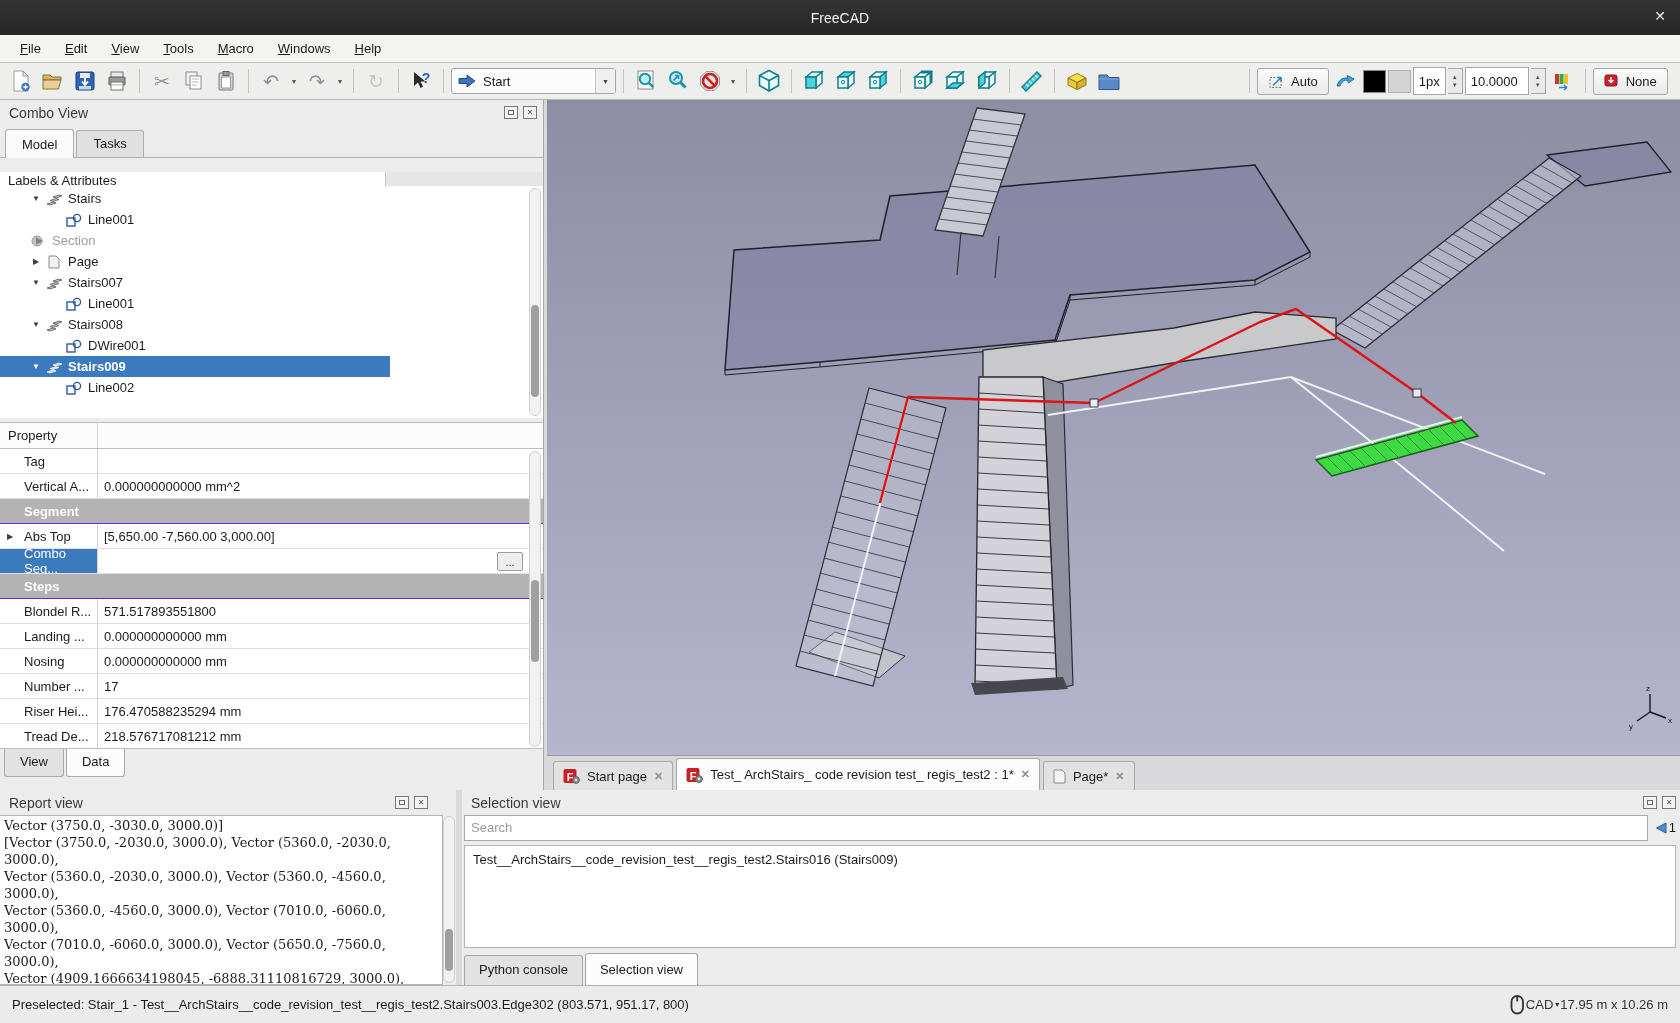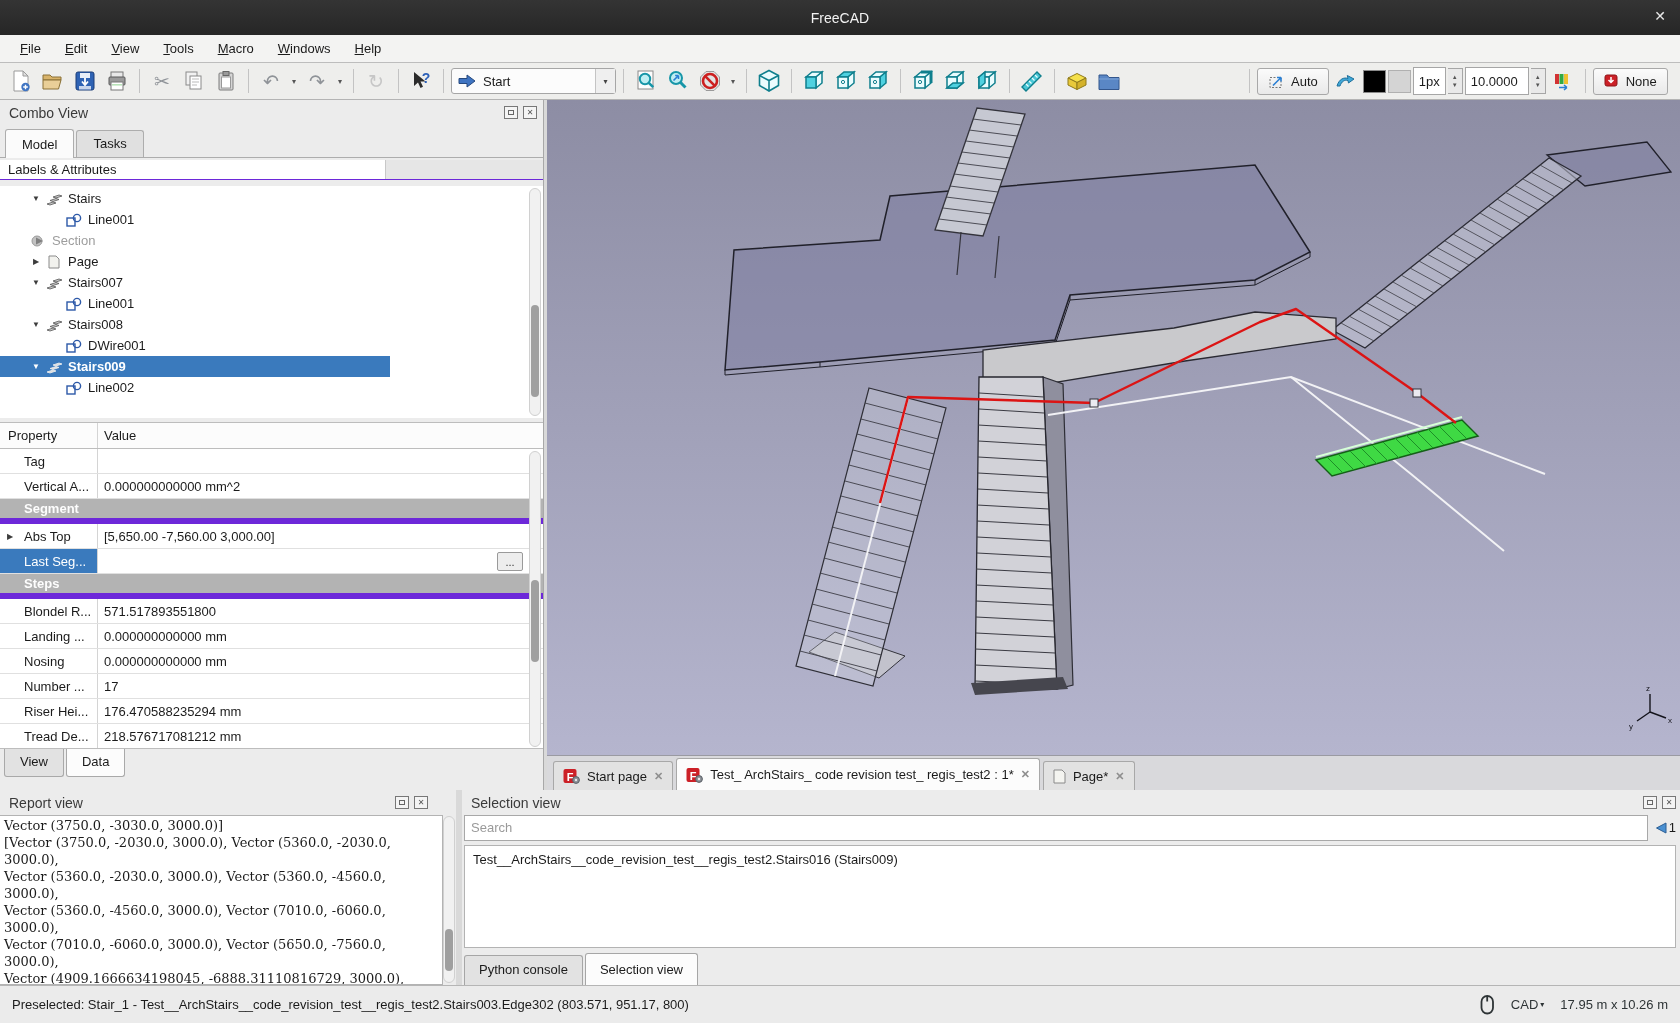--- a/index.html
+++ b/index.html
@@ -25,41 +25,41 @@
 
   .main { position:relative; height:885px; background:#d9d9d9; }
   .combo { position:absolute; left:0; top:0; width:544px; height:690px; background:#ececec; border-right:1px solid #a8a8a8; }
   .panel-title { height:26px; display:flex; align-items:center; padding-left:9px; color:#3a3a3a; font-size:14px; position:relative; }
   .win-btns { position:absolute; right:6px; top:6px; display:flex; gap:5px; }
   .winbtn { width:14px; height:13px; border:1px solid #777; background:#f4f4f4; display:flex; align-items:center; justify-content:center; font-size:8px; color:#555; }
   .winbtn .sq { width:6px; height:5px; border:1px solid #666; }
   .cv-tabs { position:absolute; left:0; top:26px; width:100%; height:32px; display:flex; align-items:flex-end; padding-left:5px; border-bottom:1px solid #adadad; }
   .tab { padding:5px 16px 6px; background:#e0e0e0; border:1px solid #adadad; border-bottom:none; border-radius:3px 3px 0 0; margin-right:2px; }
   .tab.active { background:#fbfbfb; padding-top:7px; margin-bottom:-1px; }
-  .tree-header { position:absolute; left:0; top:60px; width:100%; height:20px; background:#e6e6e6; border-bottom:1px solid #6d28d9; display:flex; }
+  .tree-header { position:absolute; left:0; top:72px; width:100%; height:20px; background:#e6e6e6; border-bottom:3px solid #6d28d9; display:flex; }
   .tree-header .hcell { width:386px; background:#fff; border-right:1px solid #c8c8c8; display:flex; align-items:center; padding-left:8px; }
   .tree { position:absolute; left:0; top:86px; width:100%; height:232px; background:#fff; padding-top:2px; }
   .tree-row { height:21px; display:flex; align-items:center; width:390px; }
   .tree-row .exp { width:16px; margin-left:28px; font-size:8px; color:#3c3c3c; text-align:center; flex:none; }
   .tree-row.child .exp { visibility:hidden; margin-left:48px; }
   .tree-row .ticon { width:20px; display:flex; justify-content:center; flex:none; }
   .tree-row .tlabel { padding-left:4px; }
   .tree-row.selected { background:#3a7abd; }
   .tree-row.selected .tlabel { color:#fff; font-weight:bold; }
   .tree-row.grayed .tlabel { color:#9d9d9d; }
   .vscroll { position:absolute; right:2px; width:12px; background:#f1f1f1; border:1px solid #d0d0d0; border-radius:6px; }
   .vthumb { position:absolute; left:1px; width:8px; background:#9f9f9f; border-radius:4px; }
 
   .props { position:absolute; left:0; top:322px; width:100%; height:326px; background:#fff; border-top:1px solid #bdbdbd; }
   .prow { height:25px; display:flex; border-bottom:1px solid #e0e0e0; position:relative; }
   .prow .plabel { width:98px; border-right:1px solid #d4d4d4; display:flex; align-items:center; padding-left:24px; flex:none; }
   .prow .pvalue { flex:1; display:flex; align-items:center; padding-left:6px; }
   .prow.header { height:26px; background:#fcfcfc; border-bottom:1px solid #bdbdbd; }
   .prow.header .plabel { padding-left:8px; }
-  .prow.group { background:#b3b3b3; border-bottom:6px solid #6d28d9; }
+  .prow.group { background:#b3b3b3; border-bottom:1px solid #6d28d9; }
   .prow.group .glabel { color:#fdfdfd; font-weight:bold; padding-left:24px; display:flex; align-items:center; }
   .prow .pexp { position:absolute; left:7px; top:8px; font-size:8px; color:#3c3c3c; }
   .prow.selected .plabel { background:#3a7abd; color:#fff; }
   .dots-btn { position:absolute; right:20px; top:3px; width:26px; height:19px; border:1px solid #9a9a9a; border-radius:2px; background:#ededed; display:flex; align-items:center; justify-content:center; font-size:11px; color:#333; }
   .vd-tabs { position:absolute; left:0; top:648px; width:100%; height:42px; background:#ececec; display:flex; align-items:flex-start; padding-left:4px; border-top:1px solid #bdbdbd; }
   .btab { padding:5px 15px 7px; background:#e2e2e2; border:1px solid #a9a9a9; border-top:none; border-radius:0 0 3px 3px; margin-right:2px; }
   .btab.active { background:#fcfcfc; }
 
   .viewport { position:absolute; left:547px; top:0; width:1133px; height:690px; }
   .scene { display:block; }
@@ -76,21 +76,21 @@
   .search-row { position:absolute; left:2px; top:27px; right:4px; height:21px; display:flex; align-items:center; gap:5px; }
   .search-row input { flex:1; height:26px; border:1px solid #a8a8a8; padding:0 6px; font-family:"Liberation Sans",sans-serif; font-size:13px; color:#222; background:#fff; }
   .search-row input::placeholder { color:#9a9a9a; }
   .pickcount { display:flex; align-items:center; gap:2px; color:#1b1b1b; }
   .sel-list { position:absolute; left:2px; top:55px; right:4px; height:103px; background:#fff; border:1px solid #b3b3b3; padding:6px 8px; }
   .bp-tabs { position:absolute; left:2px; bottom:0; display:flex; align-items:flex-end; }
   .bp-tab { padding:6px 14px 8px; background:#e2e2e2; border:1px solid #a6a6a6; border-bottom:none; border-radius:3px 3px 0 0; margin-right:2px; }
   .bp-tab.active { background:#fcfcfc; padding-top:8px; }
 
   .statusbar { height:38px; background:#ebebeb; border-top:1px solid #b5b5b5; display:flex; align-items:center; padding:0 12px; }
-  .statusbar .right { margin-left:auto; display:flex; align-items:center; gap:16px; color:#2e3436; }
+  .statusbar .right { margin-left:auto; display:flex; align-items:center; gap:1px; color:#2e3436; }
   .navdd { display:flex; align-items:center; gap:2px; }
   .navdd .dda { font-size:8px; }
 </style>
 </head>
 <body>
 
 <div class="titlebar">
   <span>FreeCAD</span>
   <span class="close">✕</span>
 </div>
@@ -455,40 +455,39 @@
           <span class="tlabel">Line002</span>
         </div>
       <div class="vscroll" style="top:2px; height:228px;">
           <div class="vthumb" style="top:116px; height:92px;"></div>
         </div>
     </div>
 
     <div class="props">
       <div class="prow header">
         <span class="plabel">Property</span>
-        <span class="pvalue">Value</span>
       </div>
       <div class="prow">
           <span class="plabel">Tag</span>
           <span class="pvalue"></span>
         </div>
       <div class="prow">
           <span class="plabel">Vertical A...</span>
           <span class="pvalue">0.000000000000 mm^2</span>
         </div>
       <div class="prow group">
           <span class="glabel">Segment</span>
         </div>
       <div class="prow">
           <span class="pexp">▶</span>
           <span class="plabel">Abs Top</span>
           <span class="pvalue">[5,650.00 -7,560.00 3,000.00]</span>
         </div>
       <div class="prow selected">
-          <span class="plabel">Last Seg...</span>
+          <span class="plabel">Combo Seg...</span>
           <span class="pvalue"></span>
           <span class="dots-btn">...</span>
         </div>
       <div class="prow group">
           <span class="glabel">Steps</span>
         </div>
       <div class="prow">
           <span class="plabel">Blondel R...</span>
           <span class="pvalue">571.517893551800</span>
         </div>

